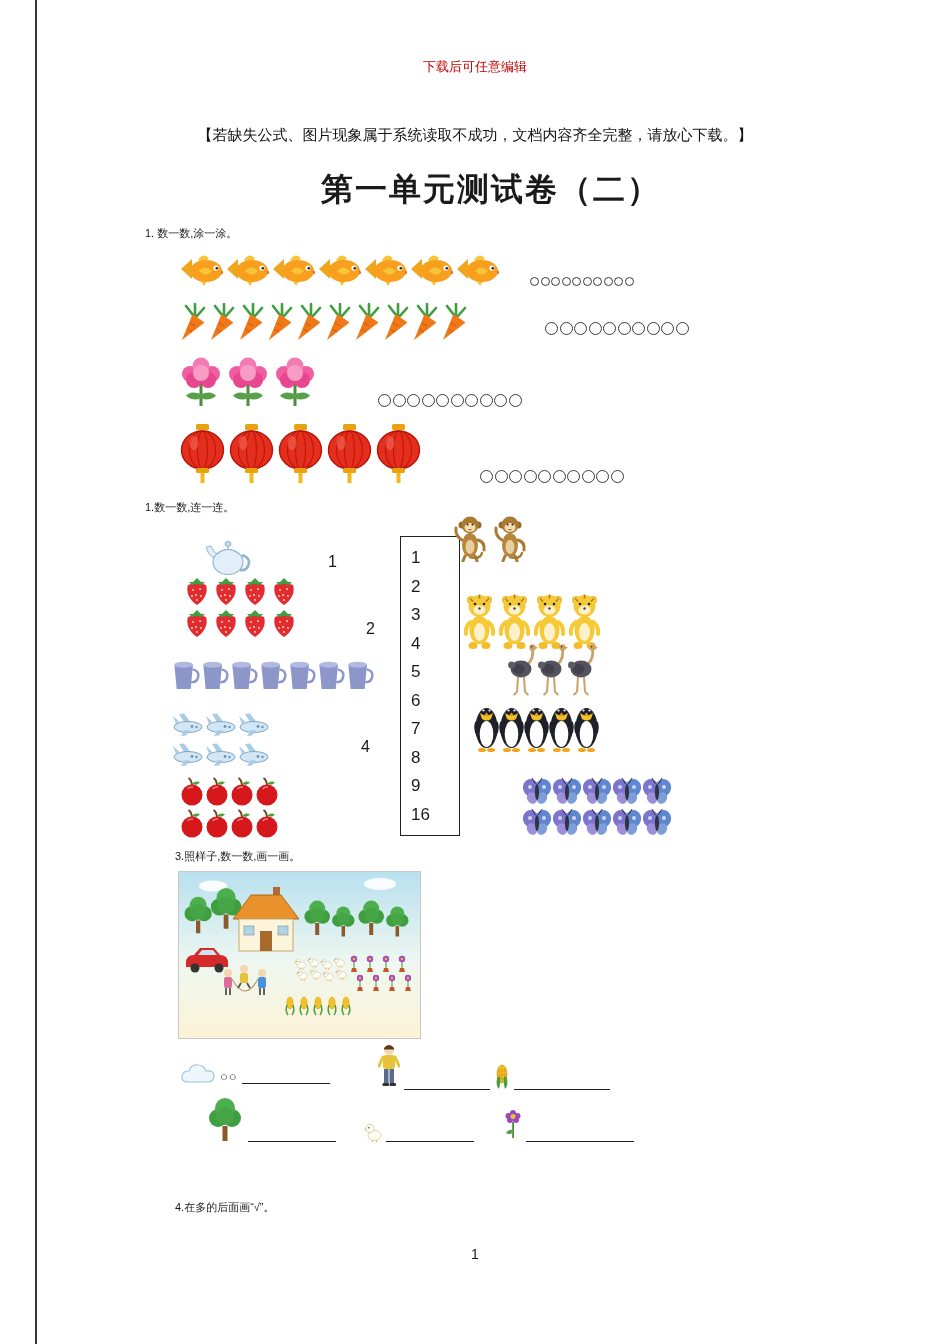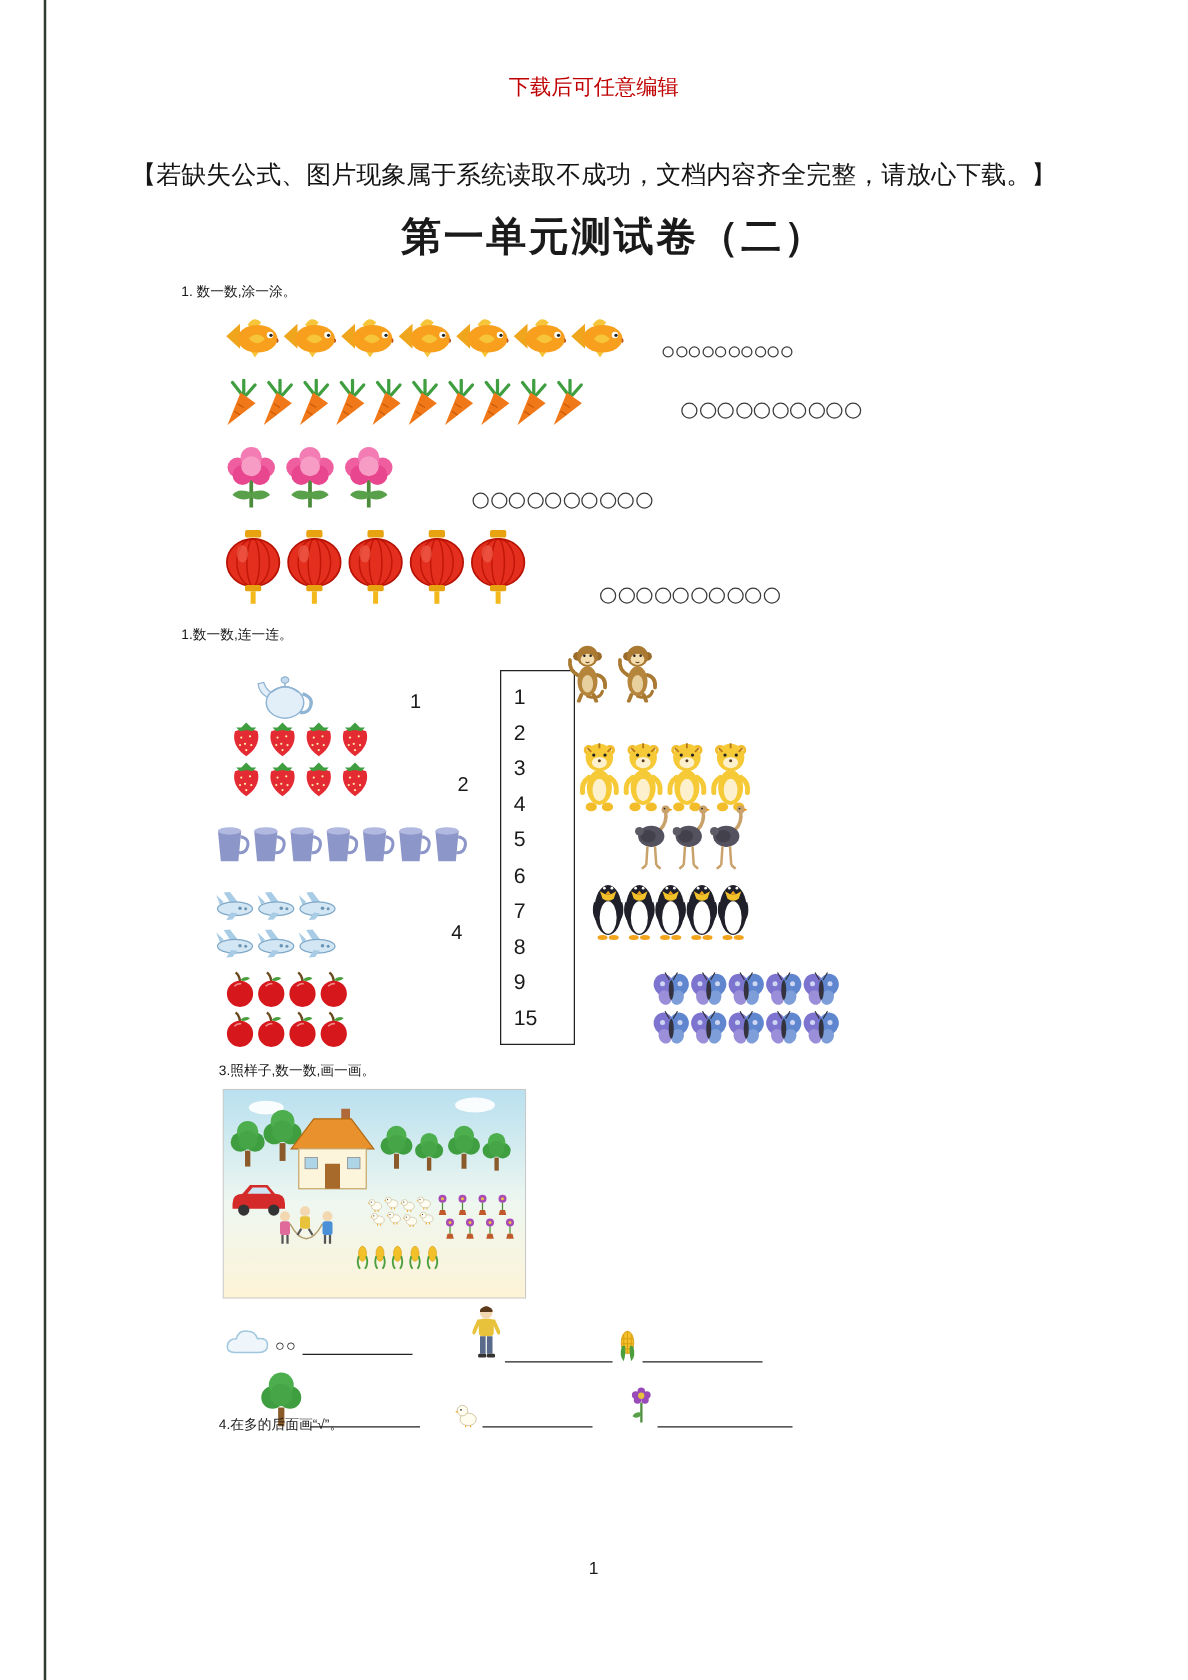--- a/index.html
+++ b/index.html
@@ -1,20 +1,20 @@
 <!DOCTYPE html>
 <html><head>
 <meta charset="utf-8">
 <style>
   html,body{margin:0;padding:0;background:#ffffff;}
   body{font-family:"Liberation Sans","DejaVu Sans",sans-serif;color:#1a1a1a;}
   .page{position:relative;width:950px;height:1344px;background:#fff;overflow:hidden;}
   .left-rule{position:absolute;left:35px;top:0;width:2px;height:1344px;background:#2f3b2f;}
-  .top-note{position:absolute;top:58px;left:0;width:100%;text-align:center;color:#c00000;font-size:17px;}
-  .disclaimer{position:absolute;top:126px;left:0;width:100%;text-align:center;font-size:20px;color:#141414;}
+  .top-note{position:absolute;top:58px;left:0;width:100%;text-align:center;color:#c00000;font-size:13px;}
+  .disclaimer{position:absolute;top:126px;left:0;width:100%;text-align:center;font-size:15px;color:#141414;}
   .title{position:absolute;top:152px;left:0;width:100%;text-align:center;font-size:32px;font-weight:700;margin:16px;letter-spacing:2px;}
   .q-label{position:absolute;font-size:11px;}
   .row{position:absolute;display:flex;align-items:flex-end;}
   .wrap{flex-wrap:wrap;}
   .row-circles{position:absolute;display:flex;align-items:center;}
   .circle{display:inline-block;border:1.3px solid #3a3a3a;border-radius:50%;background:#fff;box-sizing:border-box;}
   .circles-sm .circle{width:9px;height:9px;margin-right:1.5px;}
   .circles-md .circle{width:13px;height:13px;margin-right:1.5px;}
   .numbox{position:absolute;width:60px;height:300px;border:1.6px solid #222;box-sizing:border-box;padding:7px 0 0 10px;}
   .num-item{height:28.5px;line-height:28.5px;font-size:17px;}
@@ -436,21 +436,21 @@
   <div class="numbox" style="left:400px;top:536px">
       <div class="num-item">1</div>
       <div class="num-item">2</div>
       <div class="num-item">3</div>
       <div class="num-item">4</div>
       <div class="num-item">5</div>
       <div class="num-item">6</div>
       <div class="num-item">7</div>
       <div class="num-item">8</div>
       <div class="num-item">9</div>
-      <div class="num-item">15</div>
+      <div class="num-item">16</div>
     </div>
 
   <div class="row" style="left:452px;top:512px">
       <svg class="icon i-monkey">
         <use href="#sym-monkey" xlink:href="#sym-monkey"></use>
       </svg>
       <svg class="icon i-monkey">
         <use href="#sym-monkey" xlink:href="#sym-monkey"></use>
       </svg>
     </div>
@@ -738,16 +738,16 @@
       </svg>
     <span class="ans-line" style="width:88px"></span>
   </div>
   <div class="ans" style="left:504px;top:1108px">
     <svg class="icon i-flowerpurple">
         <use href="#sym-flowerpurple"></use>
       </svg>
     <span class="ans-line" style="width:108px"></span>
   </div>
 
-  <div class="q-label" style="left:175px;top:1132px">4.在多的后面画“√”。</div>
+  <div class="q-label" style="left:175px;top:1200px">4.在多的后面画“√”。</div>
 
   <div class="footer-page">1</div>
 </div>
 
 </body></html>

